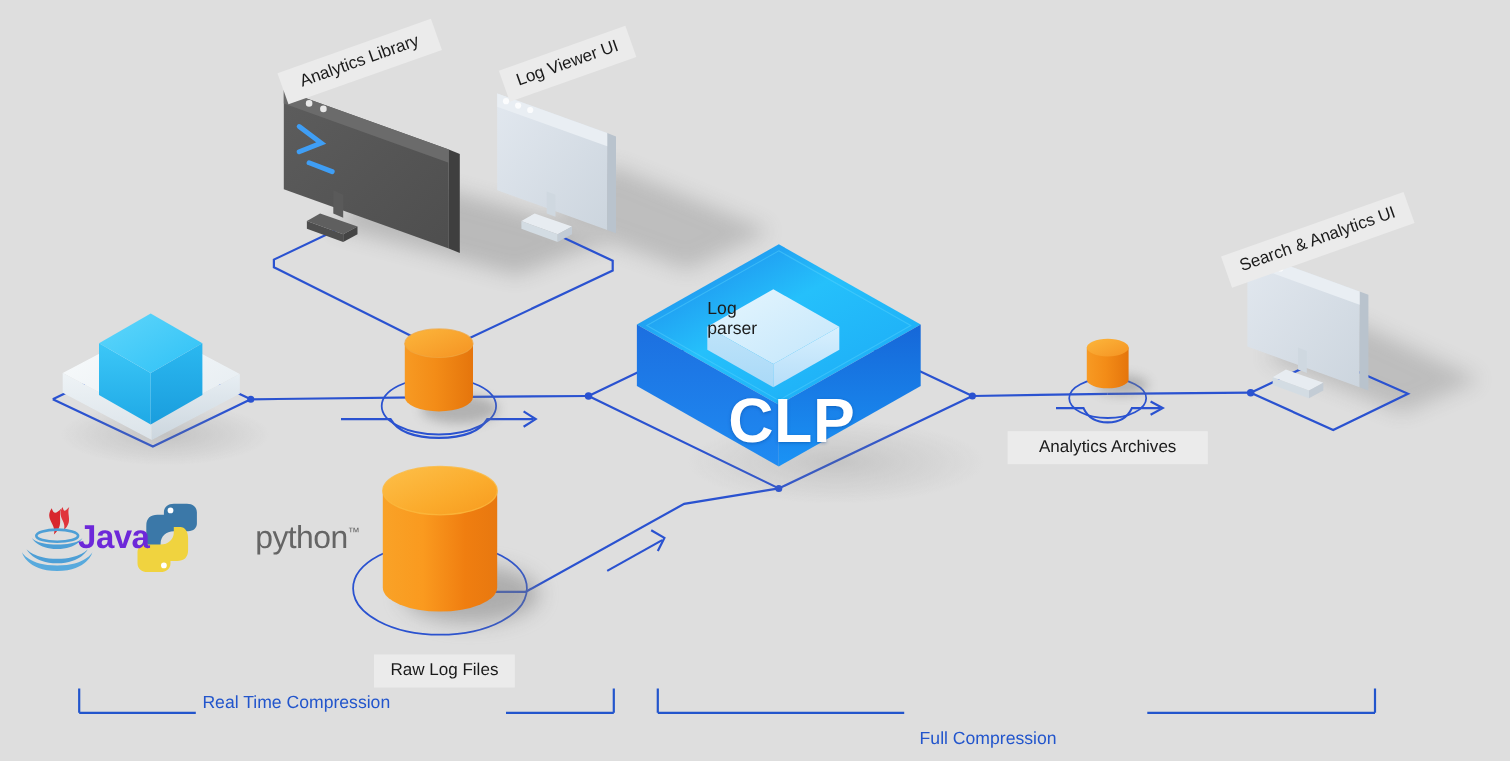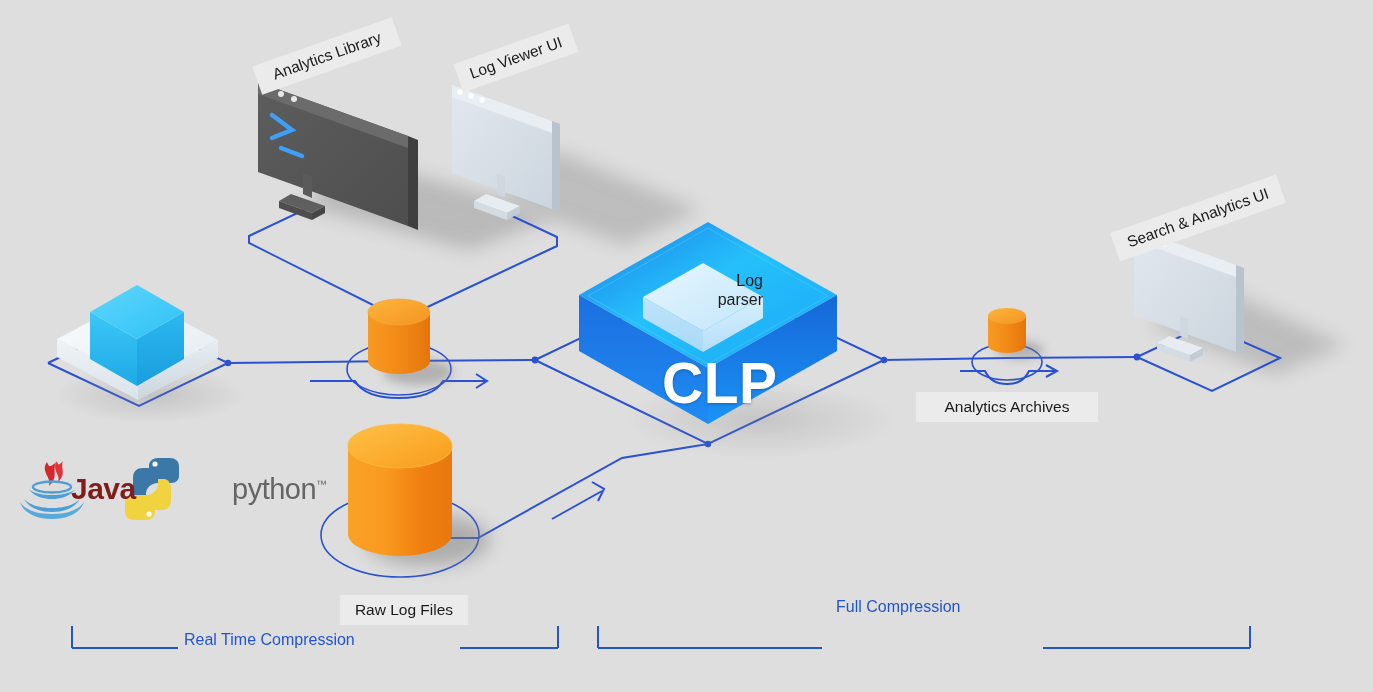--- a/index.html
+++ b/index.html
@@ -51,37 +51,37 @@
     font-size: 57px;
     letter-spacing: 0.5px;
     text-shadow: 0 1px 3px rgba(0,60,140,0.45);
   }
   .logparser-word {
     position: absolute;
     color: #1c1c1c;
     font-family: "Liberation Sans", sans-serif;
     font-size: 16px;
     line-height: 19px;
-    text-align: right;
+    text-align: left;
     width: 120px;
   }
   .bracket-word {
     position: absolute;
     color: #2255cc;
     font-family: "Liberation Sans", sans-serif;
     font-size: 16px;
     white-space: nowrap;
   }
   .logo-word {
     position: absolute;
     font-family: "Liberation Sans", sans-serif;
     white-space: nowrap;
   }
   .java-word {
-    color: #7f1d1d;
+    color: #6d28d9;
     font-weight: bold;
     font-size: 30px;
     letter-spacing: -0.5px;
   }
   .py-word {
     color: #656565;
     font-size: 29px;
     letter-spacing: -0.5px;
     margin-left: 48px;
   }
@@ -397,21 +397,21 @@
 
   <div class="clp-word" style="left:662px; top:350px;">CLP</div>
 
   <div class="logparser-word" style="left:643px; top:271px;">
     <div>Log</div>
     <div>parser</div>
   </div>
 
   <div class="bracket-word" style="left:184px; top:631px;">Real Time Compression</div>
 
-  <div class="bracket-word" style="left:836px; top:598px;">Full Compression</div>
+  <div class="bracket-word" style="left:836px; top:663px;">Full Compression</div>
 
   <div class="logo-word java-word" style="left:71px; top:472px;">
     <span>Java</span>
   </div>
 
   <div class="logo-word py-word" style="left:184px; top:473px;">
     <span>python</span><span class="tm">™</span>
   </div>
 
 </div>

